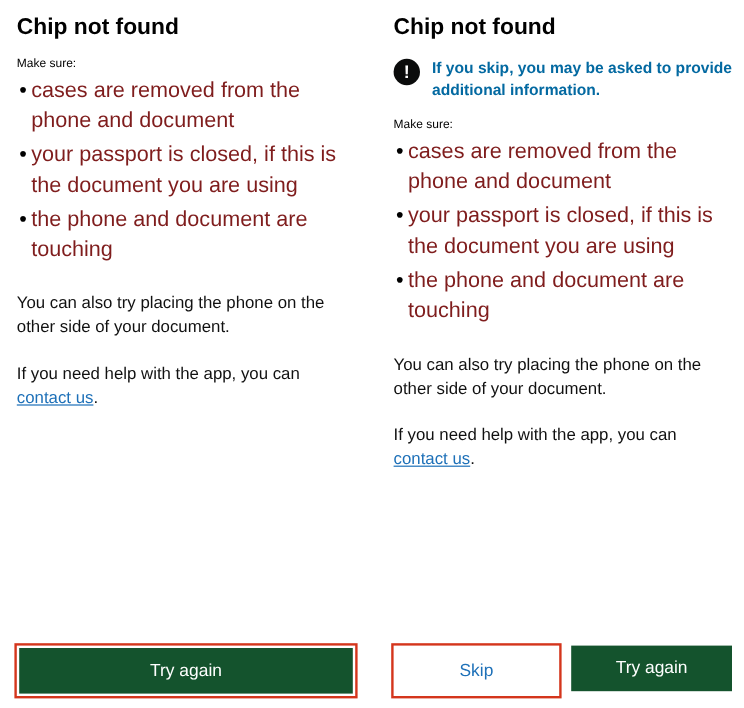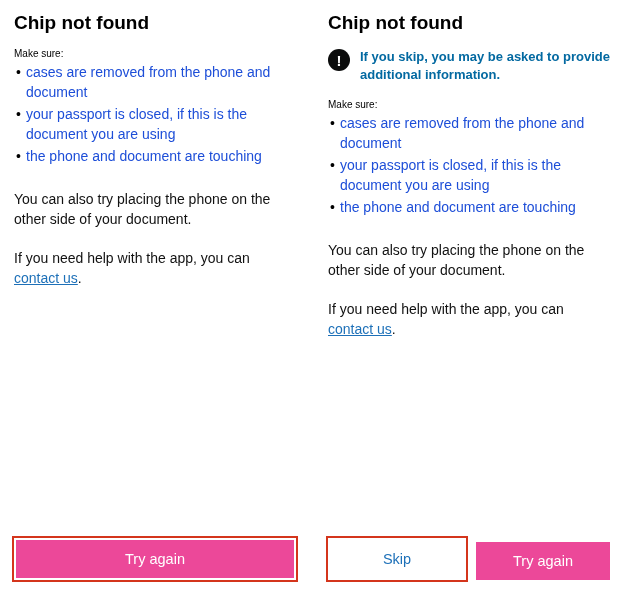--- a/index.html
+++ b/index.html
@@ -6,28 +6,28 @@
   html, body { width: 620px; height: 590px; font-family: -apple-system, Helvetica, Arial, sans-serif; background: #fff; }
   .container { display: flex; width: 620px; height: 590px; }
   .panel { width: 310px; height: 590px; display: flex; flex-direction: column; padding: 12px 14px 10px 14px; position: relative; }
   .panel-right { padding-left: 18px; padding-right: 10px; }
   h1 { font-size: 19px; font-weight: 700; color: #000; margin-bottom: 14px; }
   .warning { display: flex; align-items: flex-start; gap: 10px; margin-bottom: 16px; }
   .warning-icon { flex: 0 0 22px; width: 22px; height: 22px; border-radius: 50%; background: #0b0c0c; color: #fff; display: flex; align-items: center; justify-content: center; font-weight: 700; font-size: 15px; margin-top: 1px; }
   .warning-text { font-size: 13px; font-weight: 700; line-height: 1.35; color: #0369a1; }
   .makesure { font-size: 10px; color: #000; margin-bottom: 4px; }
   ul { list-style: none; padding: 0; margin: 0 0 20px 0; }
-  li { font-size: 14px; color: #1d4ed8; line-height: 1.4; padding-left: 12px; position: relative; margin-bottom: 3px; }
+  li { font-size: 18px; color: #7f1d1d; line-height: 1.4; padding-left: 12px; position: relative; margin-bottom: 3px; }
   li::before { content: "•"; position: absolute; left: 2px; top: 0; color: #000; }
   .para { font-size: 14px; color: #111; line-height: 1.4; margin-bottom: 20px; }
   a { color: #1d70b8; cursor: pointer; }
   .spacer { flex: 1; }
-  .button-row { display: flex; gap: 10px; align-items: flex-end; }
+  .button-row { display: flex; gap: 10px; }
   .btn { height: 38px; display: flex; align-items: center; justify-content: center; font-size: 14.5px; cursor: pointer; border: none; }
-  .btn-primary { background: #ec4899; color: #fff; flex: 1; }
+  .btn-primary { background: #14532d; color: #fff; flex: 1; }
   .btn-secondary { background: #fff; color: #1d70b8; flex: 1; }
   .highlight { outline: 2px solid #d4351c; outline-offset: 0; padding: 2px; }
   .full { width: 100%; }
 </style>
 </head>
 <body>
 
 <div class="container">
 
   <div class="panel">

